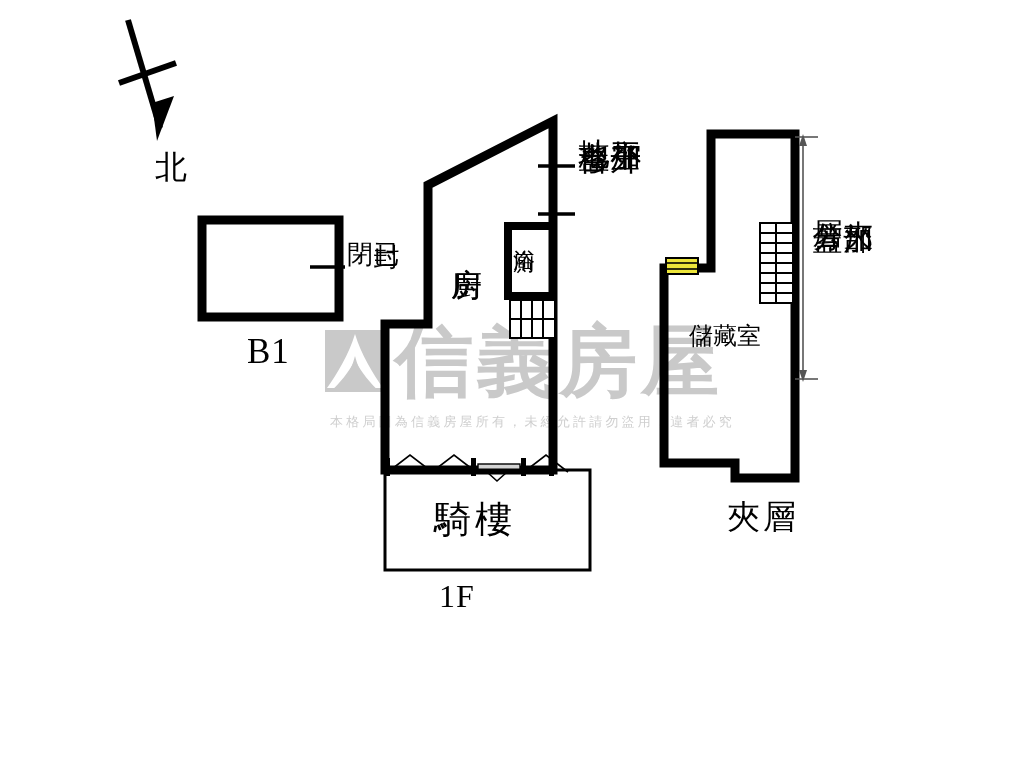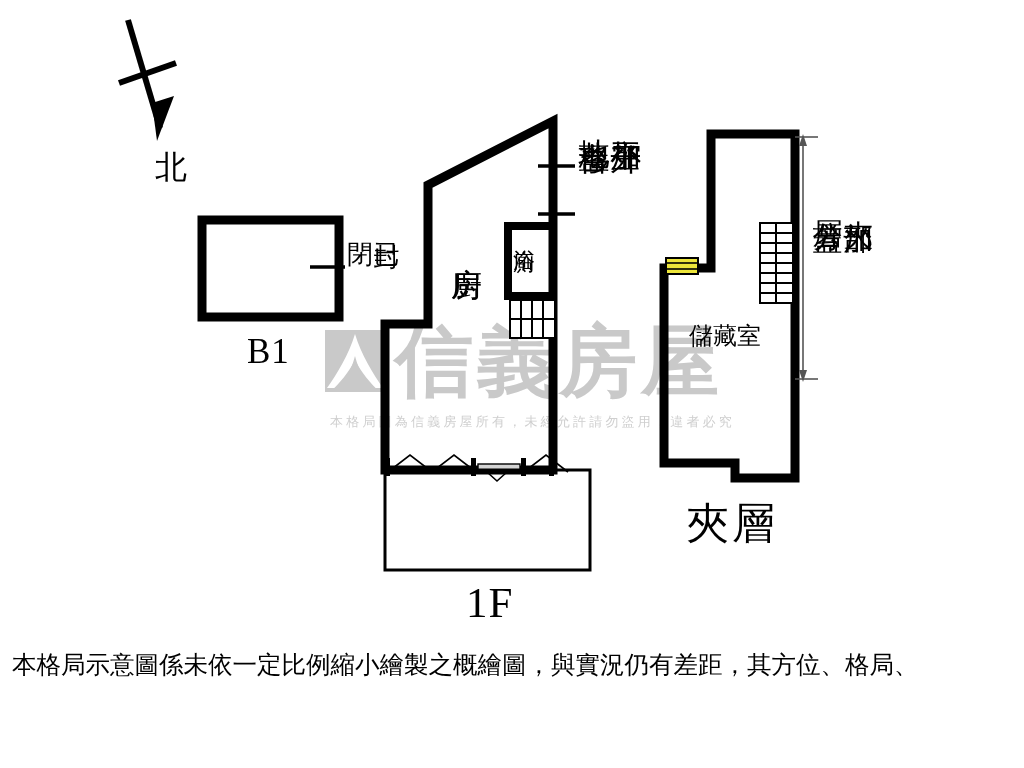--- a/index.html
+++ b/index.html
@@ -40,23 +40,23 @@
     white-space:nowrap;
     line-height:1.0;
   }
 
   
   #label-kitchen{left:451px;top:243px;font-size:31px;letter-spacing:0;}
   #label-bath{left:513px;top:232px;font-size:22px;line-height:1.0;}
   #label-hall{left:415px;top:392px;font-size:36px;letter-spacing:1px;}
   #label-arcade{left:434px;top:495px;font-size:37px;letter-spacing:4px;}
   #label-b1{left:247px;top:332px;font-size:35px;letter-spacing:1px;}
-  #label-1f{left:466px;top:578px;font-size:43px;letter-spacing:1px;}
+  #label-1f{left:439px;top:578px;font-size:32px;letter-spacing:1px;}
   #label-storage{left:689px;top:320px;font-size:24px;letter-spacing:0px;}
-  #label-mezz{left:686px;top:495px;font-size:43px;letter-spacing:3px;text-align:center;}
+  #label-mezz{left:727px;top:495px;font-size:33px;letter-spacing:3px;text-align:center;}
   #label-north{left:155px;top:146px;font-size:32px;}
 
   
   .callout{position:absolute;display:flex;flex-direction:row;}
   .callout .col{
     writing-mode:vertical-rl;text-orientation:upright;
     font-size:30px;line-height:1.02;letter-spacing:2px;
   }
   #callout-open-roof{left:578px;top:114px;}
   #callout-open-roof .col{font-size:31px;}
@@ -174,31 +174,31 @@
   <div class="lbl" id="label-north">北</div>
 
   <div class="lbl" id="label-b1">B1</div>
   <div class="callout" id="callout-sealed">
     <span class="col">閉</span>
     <span class="col">已封</span>
   </div>
 
   <div class="lbl vert" id="label-kitchen">廚房</div>
   <div class="lbl vert" id="label-bath">浴廁</div>
+  <div class="lbl" id="label-arcade">騎樓</div>
   <div class="lbl" id="label-1f">1F</div>
 
   <div class="callout" id="callout-open-roof">
     <span class="col">地蓋台移</span>
     <span class="col">空加平外</span>
   </div>
 
   <div class="lbl" id="label-storage">儲藏室</div>
   <div class="lbl" id="label-mezz">夾層</div>
   <div class="callout" id="callout-mezz-roof">
     <span class="col">層分蓋</span>
     <span class="col">夾部加</span>
   </div>
 
   <div id="disclaimer">
-    <div>本格局示意圖係未依一定比例縮小繪製之概繪圖，與實況仍有差距，其方位、格局、</div>
   </div>
 
 </div>
 
 </body></html>

